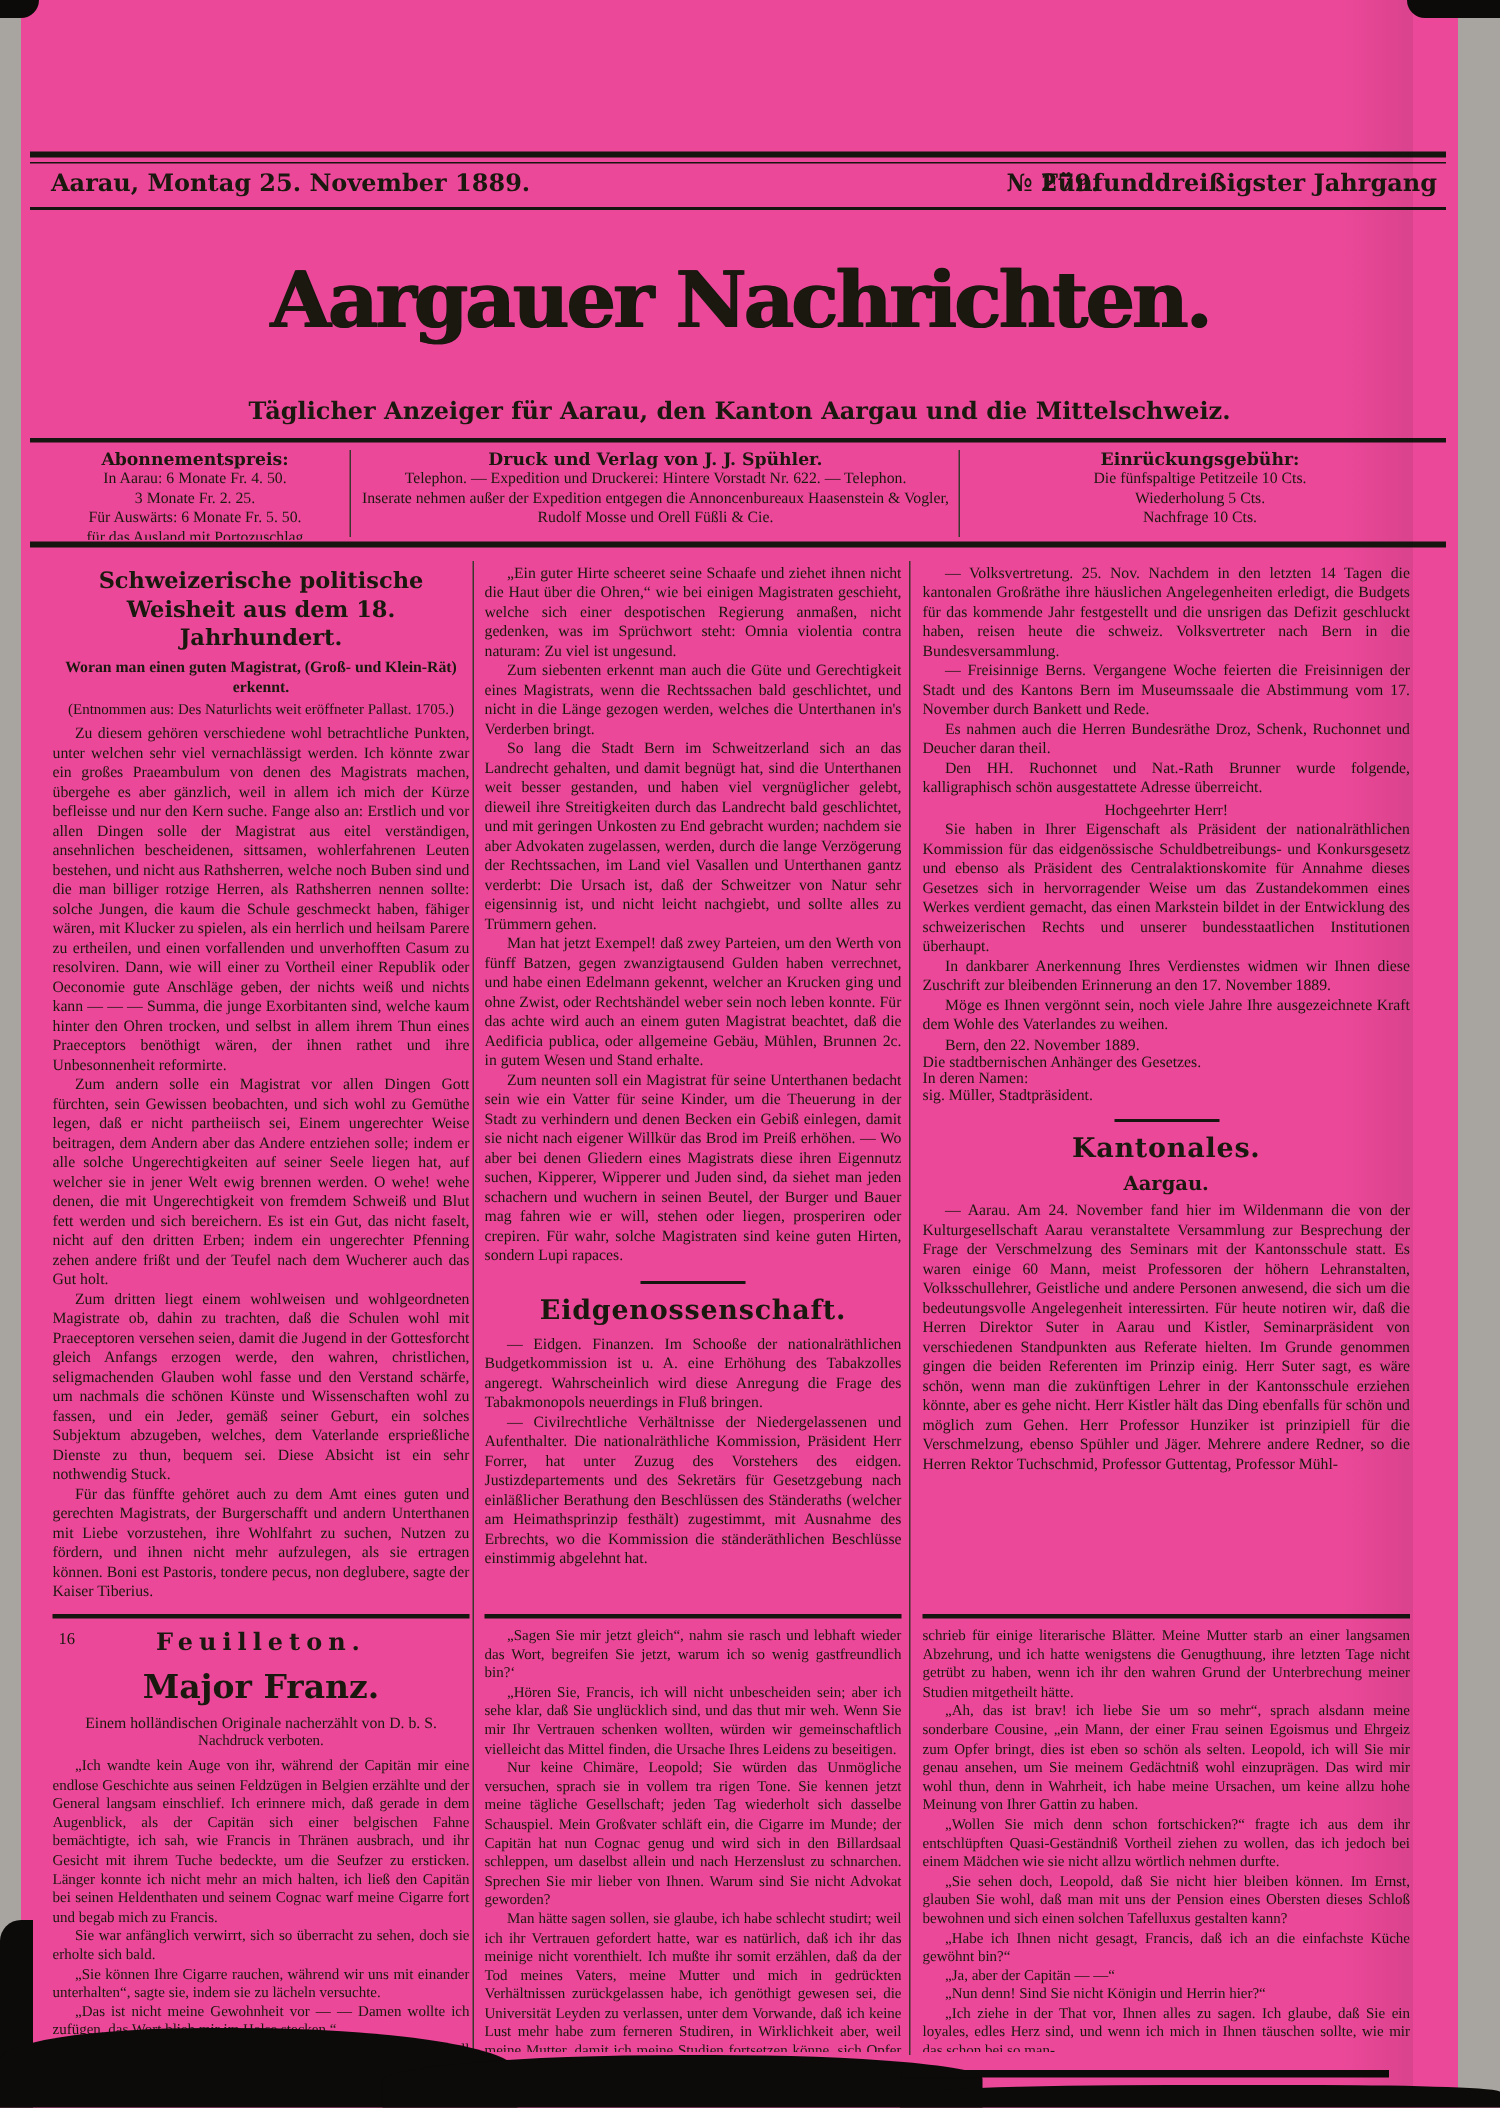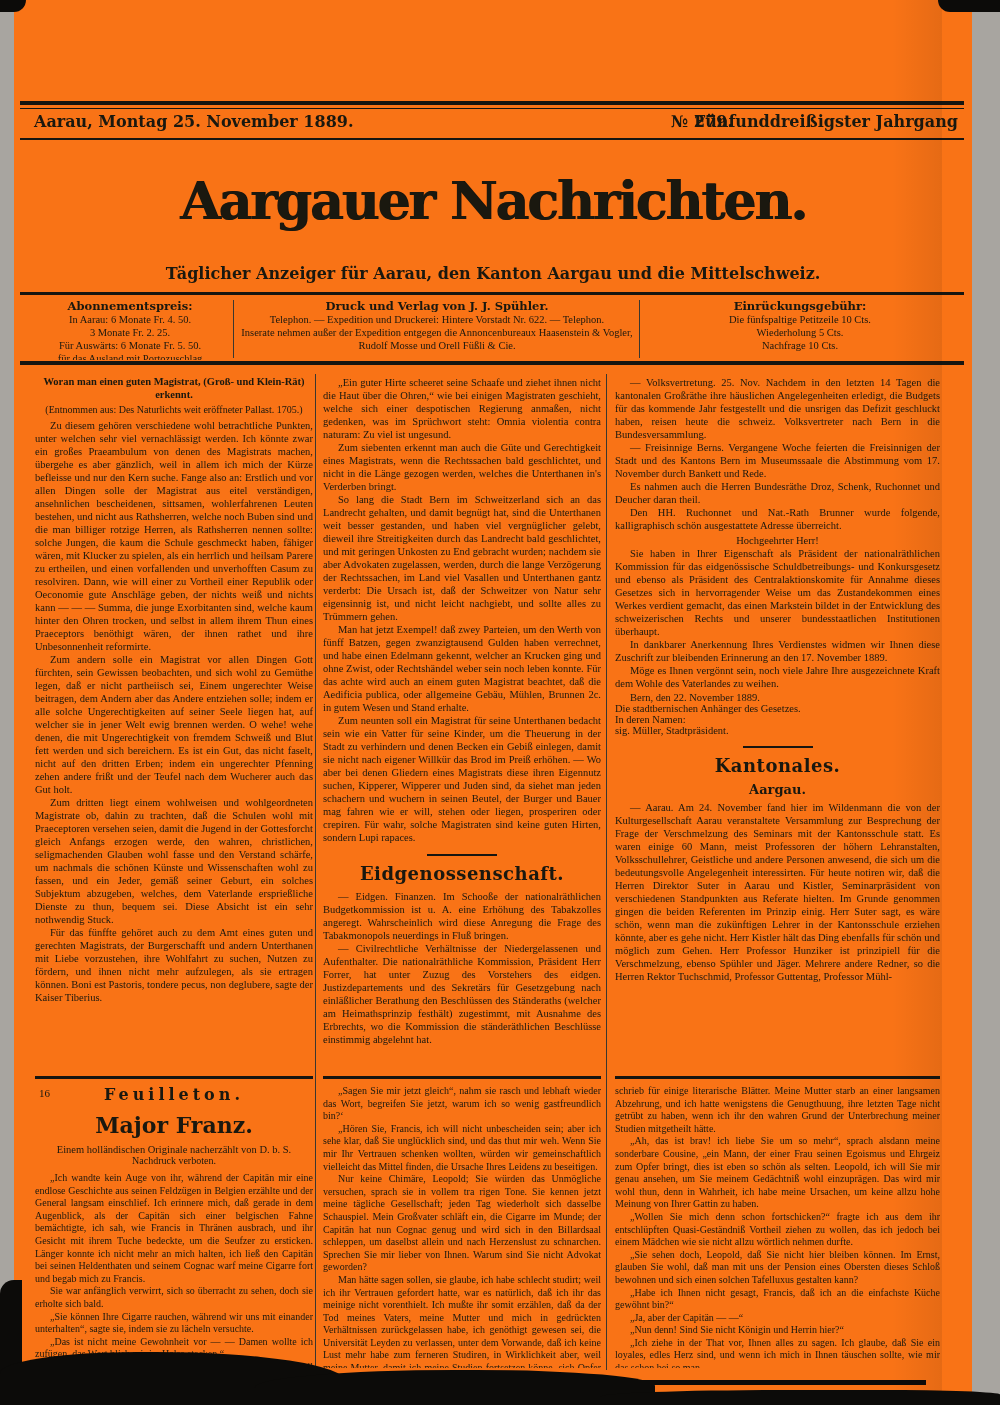--- a/index.html
+++ b/index.html
@@ -1,21 +1,21 @@
 <!DOCTYPE html>
 <html lang="de"><head>
 <meta charset="utf-8">
 <style>
   html,body{margin:0;padding:0;}
   body{
     width:1000px;height:1405px;position:relative;overflow:hidden;
     background:#a8a5a0;
     font-family:"Liberation Serif",serif;color:#1a180f;
   }
-  #paper{position:absolute;left:14px;top:0;width:958px;height:1405px;background:#f97316;}
+  #paper{position:absolute;left:14px;top:0;width:958px;height:1405px;background:#ec4899;}
   #paper .shade{position:absolute;right:30px;top:0;width:50px;height:100%;
     background:linear-gradient(90deg,rgba(0,0,0,0),rgba(0,0,0,0.08));pointer-events:none;}
   .rule{position:absolute;background:#171510;}
   .vrule{position:absolute;background:#3a372f;width:1px;}
 
   
   #dateline-row{position:absolute;left:18px;right:12px;top:112px;height:24px;
     font-weight:bold;font-size:16px;font-family:"DejaVu Serif",serif;}
   #date-left{position:absolute;left:2px;top:0;}
   #issue-no{position:absolute;left:590px;top:0;width:160px;text-align:center;}
@@ -112,20 +112,21 @@
     <div>Die fünfspaltige Petitzeile 10 Cts.</div>
     <div>Wiederholung 5 Cts.</div>
     <div>Nachfrage 10 Cts.</div>
   </div>
   <div class="rule" style="left:6px;right:8px;top:361px;height:4px;"></div>
 
   <div class="vrule" style="left:301px;top:374px;height:996px;"></div>
   <div class="vrule" style="left:592px;top:374px;height:996px;"></div>
 
   <div class="colbox upper" id="col1-upper">
+    <div class="art-title">Schweizerische politische Weisheit aus dem 18. Jahrhundert.</div>
     <div class="art-sub">Woran man einen guten Magistrat, (Groß- und Klein-Rät) erkennt.</div>
     <div class="art-src">(Entnommen aus: Des Naturlichts weit eröffneter Pallast. 1705.)</div>
     <p class="bp ind">Zu diesem gehören verschiedene wohl betrachtliche Punkten, unter welchen sehr viel vernachlässigt werden. Ich könnte zwar ein großes Praeambulum von denen des Magistrats machen, übergehe es aber gänzlich, weil in allem ich mich der Kürze befleisse und nur den Kern suche. Fange also an: Erstlich und vor allen Dingen solle der Magistrat aus eitel verständigen, ansehnlichen bescheidenen, sittsamen, wohlerfahrenen Leuten bestehen, und nicht aus Rathsherren, welche noch Buben sind und die man billiger rotzige Herren, als Rathsherren nennen sollte: solche Jungen, die kaum die Schule geschmeckt haben, fähiger wären, mit Klucker zu spielen, als ein herrlich und heilsam Parere zu ertheilen, und einen vorfallenden und unverhofften Casum zu resolviren. Dann, wie will einer zu Vortheil einer Republik oder Oeconomie gute Anschläge geben, der nichts weiß und nichts kann — — — Summa, die junge Exorbitanten sind, welche kaum hinter den Ohren trocken, und selbst in allem ihrem Thun eines Praeceptors benöthigt wären, der ihnen rathet und ihre Unbesonnenheit reformirte.</p>
     <p class="bp ind">Zum andern solle ein Magistrat vor allen Dingen Gott fürchten, sein Gewissen beobachten, und sich wohl zu Gemüthe legen, daß er nicht partheiisch sei, Einem ungerechter Weise beitragen, dem Andern aber das Andere entziehen solle; indem er alle solche Ungerechtigkeiten auf seiner Seele liegen hat, auf welcher sie in jener Welt ewig brennen werden. O wehe! wehe denen, die mit Ungerechtigkeit von fremdem Schweiß und Blut fett werden und sich bereichern. Es ist ein Gut, das nicht faselt, nicht auf den dritten Erben; indem ein ungerechter Pfenning zehen andere frißt und der Teufel nach dem Wucherer auch das Gut holt.</p>
     <p class="bp ind">Zum dritten liegt einem wohlweisen und wohlgeordneten Magistrate ob, dahin zu trachten, daß die Schulen wohl mit Praeceptoren versehen seien, damit die Jugend in der Gottesforcht gleich Anfangs erzogen werde, den wahren, christlichen, seligmachenden Glauben wohl fasse und den Verstand schärfe, um nachmals die schönen Künste und Wissenschaften wohl zu fassen, und ein Jeder, gemäß seiner Geburt, ein solches Subjektum abzugeben, welches, dem Vaterlande ersprießliche Dienste zu thun, bequem sei. Diese Absicht ist ein sehr nothwendig Stuck.</p>
     <p class="bp ind">Für das fünffte gehöret auch zu dem Amt eines guten und gerechten Magistrats, der Burgerschafft und andern Unterthanen mit Liebe vorzustehen, ihre Wohlfahrt zu suchen, Nutzen zu fördern, und ihnen nicht mehr aufzulegen, als sie ertragen können. Boni est Pastoris, tondere pecus, non deglubere, sagte der Kaiser Tiberius.</p>
   </div>
 
   <div class="colbox upper" id="col2-upper">
     <p class="bp ind">„Ein guter Hirte scheeret seine Schaafe und ziehet ihnen nicht die Haut über die Ohren,“ wie bei einigen Magistraten geschieht, welche sich einer despotischen Regierung anmaßen, nicht gedenken, was im Sprüchwort steht: Omnia violentia contra naturam: Zu viel ist ungesund.</p>

